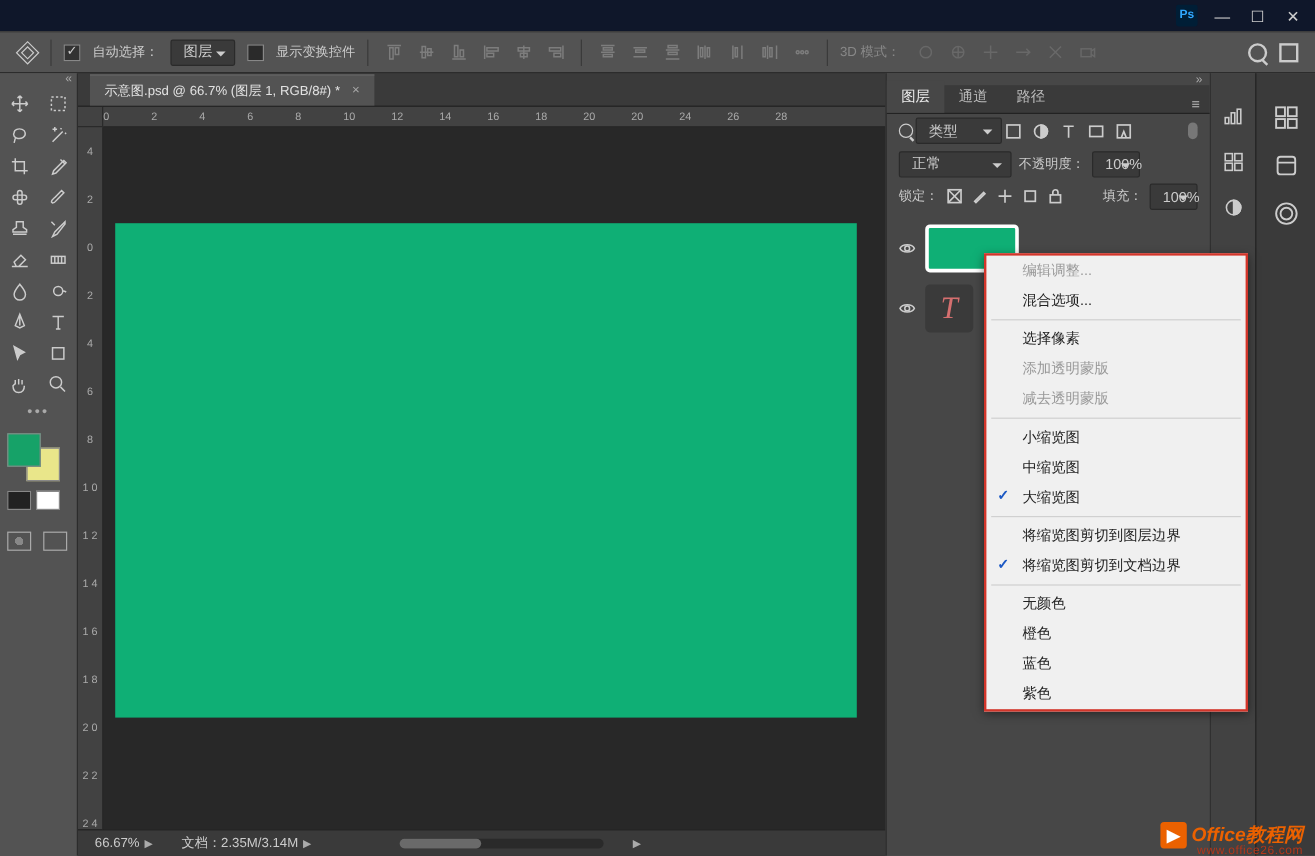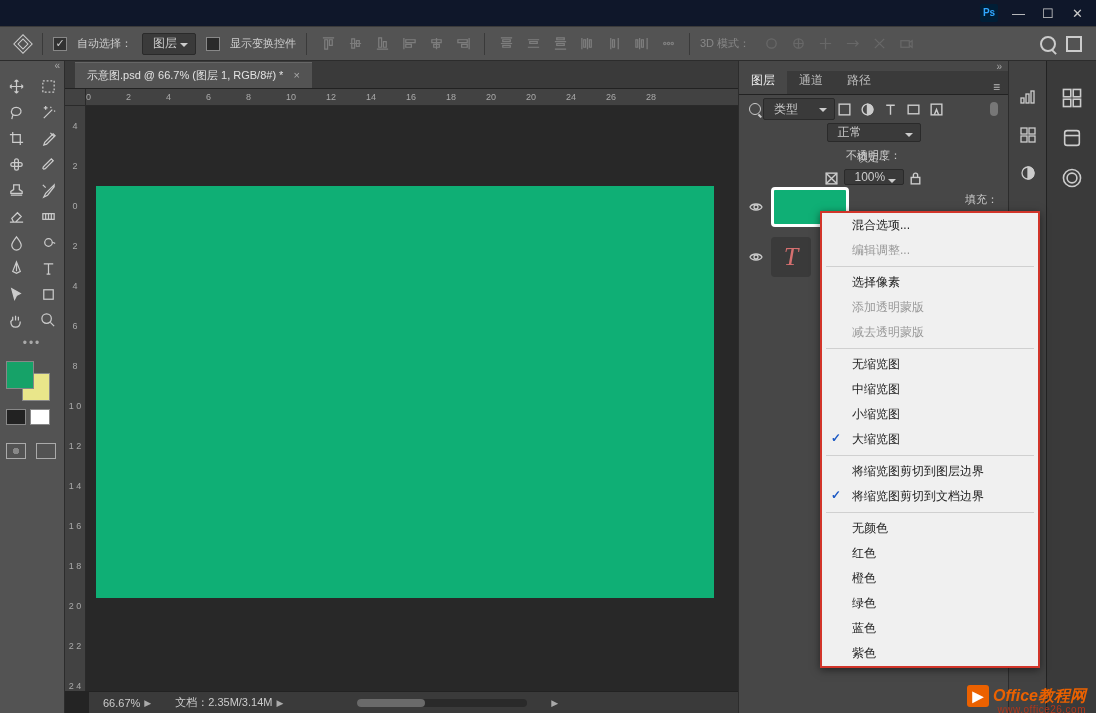--- a/index.html
+++ b/index.html
@@ -51,38 +51,38 @@
     .doc-tab{background:#535353;padding:5px 12px;border-top:1px solid #666;font-size:11px;color:#e2e2e2;display:flex;gap:10px;align-items:center;}
     .doc-tab .x{color:#aaa;}
     .canvas-wrap{flex:1;position:relative;overflow:hidden;}
     .ruler-corner{position:absolute;top:0;left:0;width:21px;height:17px;background:#424242;border-right:1px solid #2a2a2a;border-bottom:1px solid #2a2a2a;}
     .ruler-h{position:absolute;top:0;left:21px;right:0;height:17px;background:#424242;border-bottom:1px solid #2a2a2a;display:flex;}
     .ruler-h span{font:9px/17px sans-serif;color:#aaa;flex:0 0 40px;text-align:left;}
     .ruler-v{position:absolute;top:17px;left:0;width:21px;bottom:0;background:#424242;border-right:1px solid #2a2a2a;display:flex;flex-direction:column;}
     .ruler-v span{font:9px/40px sans-serif;color:#aaa;text-align:center;flex:0 0 40px;}
     .canvas-view{position:absolute;top:17px;left:21px;right:0;bottom:0;background:#282828;}
     .artboard{position:absolute;left:10px;top:80px;width:618px;height:412px;background:#0FAF75;}
-    .statusbar{height:22px;background:#3a3a3a;border-top:1px solid #222;display:flex;align-items:center;padding:0 14px;gap:24px;font-size:11px;margin-left:24px;}
+    .statusbar{height:22px;background:#3a3a3a;border-top:1px solid #222;display:flex;align-items:center;padding:0 14px;gap:24px;font-size:11px;}
     .statusbar .sbseg{display:flex;align-items:center;gap:4px;}
     .statusbar .tri{font-size:9px;color:#aaa;}
     .sb-slider{width:170px;height:8px;background:#2a2a2a;border-radius:4px;position:relative;margin-left:50px;}
     .sb-slider::before{content:"";position:absolute;left:0;top:0;height:100%;width:40%;background:#6a6a6a;border-radius:4px;}
 
     .rightdock{width:270px;background:#474747;border-left:1px solid #2c2c2c;display:flex;flex-direction:column;position:relative;}
     .stack-tabs{height:24px;display:flex;background:#3a3a3a;border-bottom:1px solid #222;align-items:flex-end;}
     .stack-tab{padding:5px 12px;font-size:12px;color:#bbb;}
     .stack-tab.active{background:#474747;color:#eee;}
     .stack-menu{margin-left:auto;padding:0 8px;color:#bbb;}
     .filter-row{height:28px;display:flex;align-items:center;padding:0 10px;gap:2px;}
     .filter-dd{flex:none;width:72px;}
     .filter-icons{display:flex;gap:8px;}
     .filter-icons div{width:15px;height:15px;display:flex;align-items:center;justify-content:center;}
-    .blend-row,.lock-row{height:27px;display:flex;align-items:center;padding:0 10px;gap:6px;flex-direction:column;}
+    .blend-row,.lock-row{height:27px;display:flex;align-items:center;padding:0 10px;gap:6px;}
     .blend-dd{width:94px;}
-    .pct-dd{width:60px;}
+    .pct-dd{width:40px;}
     .lbl{color:#ccc;font-size:11px;}
     .lock-icons{display:flex;gap:6px;}
     .lock-icons div{width:15px;height:15px;}
     .layers{padding:8px 6px;display:flex;flex-direction:column;gap:6px;}
     .layer{display:flex;align-items:center;gap:8px;padding:2px 4px;}
     .eye{width:14px;height:12px;}
     .eye svg{width:14px;height:12px;stroke:#ccc;fill:none;}
     .thumb{width:78px;height:40px;border:3px solid #fff;border-radius:4px;}
     .thumb.green{background:#0FAF75;}
     .thumb.t{background:#3a3a3a;display:flex;align-items:center;justify-content:center;font:italic 26px "Times New Roman";color:#d56f6f;border:none;width:40px;height:40px;}
@@ -571,39 +571,36 @@
           <path d="M3 7h12"></path>
         </svg></div>
     <div class="ic"><svg viewBox="0 0 18 18" fill="#ccc" stroke="none">
           <circle cx="9" cy="9" r="7"></circle>
           <circle cx="9" cy="9" r="4" fill="#3a3a3a"></circle>
         </svg></div>
   </div>
 </div>
 
 <div class="ctx" id="ctx">
+    <div class="item disabled"><span>编辑调整...</span></div>
     <div class="item"><span>混合选项...</span></div>
-    <div class="item disabled"><span>编辑调整...</span></div>
     <div class="sep"></div>
     <div class="item"><span>选择像素</span></div>
     <div class="item disabled"><span>添加透明蒙版</span></div>
     <div class="item disabled"><span>减去透明蒙版</span></div>
     <div class="sep"></div>
-    <div class="item"><span>无缩览图</span></div>
+    <div class="item"><span>小缩览图</span></div>
     <div class="item"><span>中缩览图</span></div>
-    <div class="item"><span>小缩览图</span></div>
     <div class="item"><span class="check">✓</span><span>大缩览图</span></div>
     <div class="sep"></div>
     <div class="item"><span>将缩览图剪切到图层边界</span></div>
     <div class="item"><span class="check">✓</span><span>将缩览图剪切到文档边界</span></div>
     <div class="sep"></div>
     <div class="item"><span>无颜色</span></div>
-    <div class="item"><span>红色</span></div>
     <div class="item"><span>橙色</span></div>
-    <div class="item"><span>绿色</span></div>
     <div class="item"><span>蓝色</span></div>
     <div class="item"><span>紫色</span></div>
   </div>
 
 <div class="watermark">
   <div class="wm-badge">▶</div>
   <div>
     <div class="wm-text">Office教程网</div>
   </div>
 </div>

